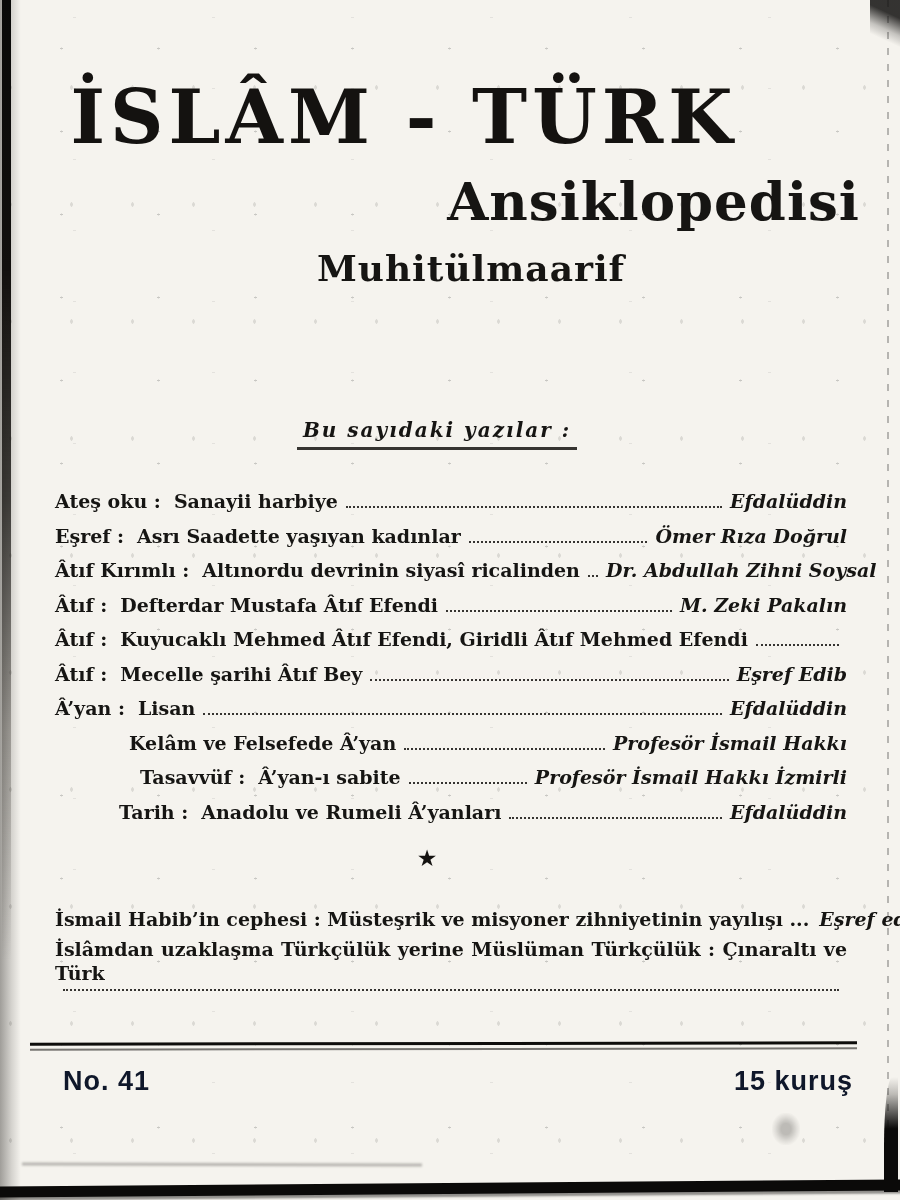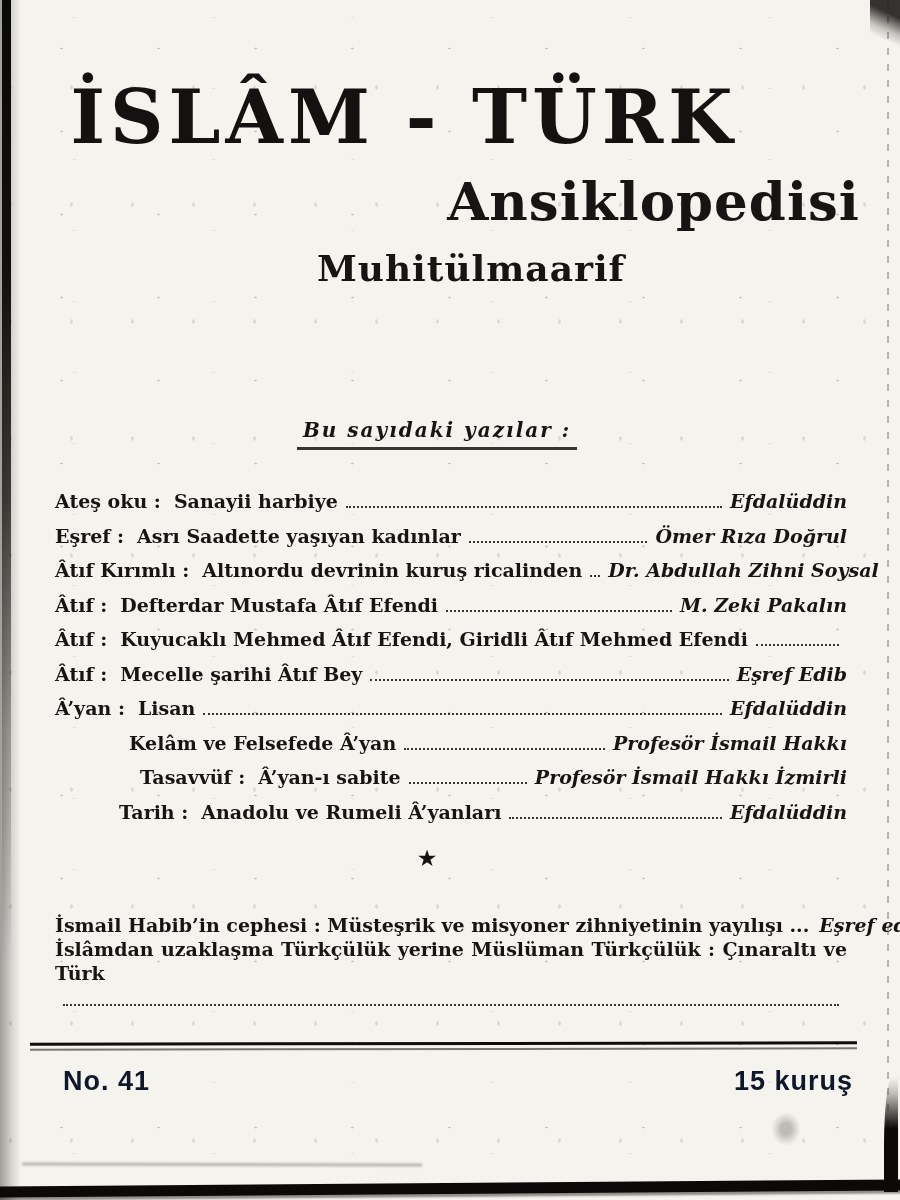--- a/index.html
+++ b/index.html
@@ -64,21 +64,21 @@
   }
   .author{font-style:italic;font-weight:700;white-space:nowrap;}
   .ind-a{padding-left:74px;}
   .ind-b{padding-left:85px;}
   .ind-c{padding-left:64px;}
 
   .star{top:845px;left:0;width:854px;text-align:center;font-size:23px;color:#141210;}
 
   
   .extras{top:900px;left:55px;width:792px;font-size:19px;font-weight:700;}
-  .xline{height:37px;line-height:24px;display:flex;align-items:flex-end;white-space:nowrap;}
+  .xline{height:37px;line-height:24px;display:flex;align-items:center;white-space:nowrap;}
   .xline .author{margin-left:10px;}
   .x-just{display:block;white-space:normal;text-align:justify;text-align-last:justify;}
 
   
   .rule{
     top:1042px;left:30px;width:827px;height:3px;
     border-top:3px solid #0e0d0b;
     border-bottom:2px solid rgba(14,13,11,.55);
     transform:rotate(-0.1deg);
   }
@@ -148,21 +148,21 @@
     <span class="author">Efdalüddin</span>
   </div>
   <div class="row">
     <span class="term">Eşref :</span>
     <span class="ttl">Asrı Saadette yaşıyan kadınlar</span>
     <span class="leader"></span>
     <span class="author">Ömer Rıza Doğrul</span>
   </div>
   <div class="row">
     <span class="term">Âtıf Kırımlı :</span>
-    <span class="ttl">Altınordu devrinin kuruş ricalinden</span>
+    <span class="ttl">Altınordu devrinin siyasî ricalinden</span>
     <span class="leader"></span>
     <span class="author">Dr. Abdullah Zihni Soysal</span>
   </div>
   <div class="row">
     <span class="term">Âtıf :</span>
     <span class="ttl">Defterdar Mustafa Âtıf Efendi</span>
     <span class="leader"></span>
     <span class="author">M. Zeki Pakalın</span>
   </div>
   <div class="row">

